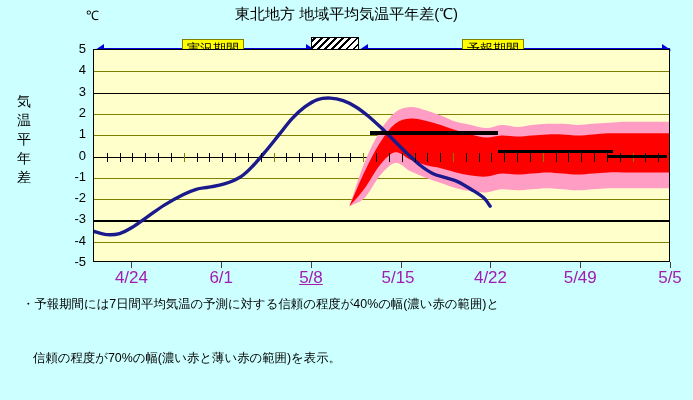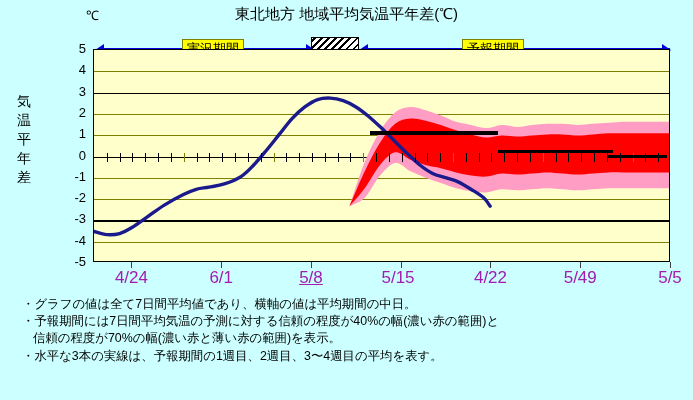--- a/index.html
+++ b/index.html
@@ -174,21 +174,21 @@
   .notes {
     position: absolute;
     left: 22px;
     top: 296px;
     width: 665px;
     font-size: 12.4px;
     line-height: 17.2px;
     color: #000;
   }
   .note-line { white-space: nowrap; }
-  .note-line.cont { padding-left: 11px; }
+  .note-line.cont { padding-left: 11px; margin-top: 37px; }
 </style>
 </head>
 <body>
 
 <div id="root">
 
   <div class="unit-label">℃</div>
   <div class="chart-title">東北地方 地域平均気温平年差(℃)</div>
 
   <div class="ylabel">
@@ -308,19 +308,17 @@
       <div class="xtick-mark" style="left: 400.733px;"></div>
       <div class="xtick-label" style="left: 467.489px;">4/22</div>
       <div class="xtick-mark" style="left: 490.489px;"></div>
       <div class="xtick-label" style="left: 557.244px;">5/49</div>
       <div class="xtick-mark" style="left: 580.244px;"></div>
       <div class="xtick-label" style="left: 647px;">5/5</div>
       <div class="xtick-mark" style="left: 670px;"></div>
     </div>
 
   <div class="notes" id="notes">
-      <div class="note-line">・グラフの値は全て7日間平均値であり、横軸の値は平均期間の中日。</div>
       <div class="note-line">・予報期間には7日間平均気温の予測に対する信頼の程度が40%の幅(濃い赤の範囲)と</div>
       <div class="note-line cont">信頼の程度が70%の幅(濃い赤と薄い赤の範囲)を表示。</div>
-      <div class="note-line">・水平な3本の実線は、予報期間の1週目、2週目、3〜4週目の平均を表す。</div>
     </div>
 
 </div>
 
 </body></html>

